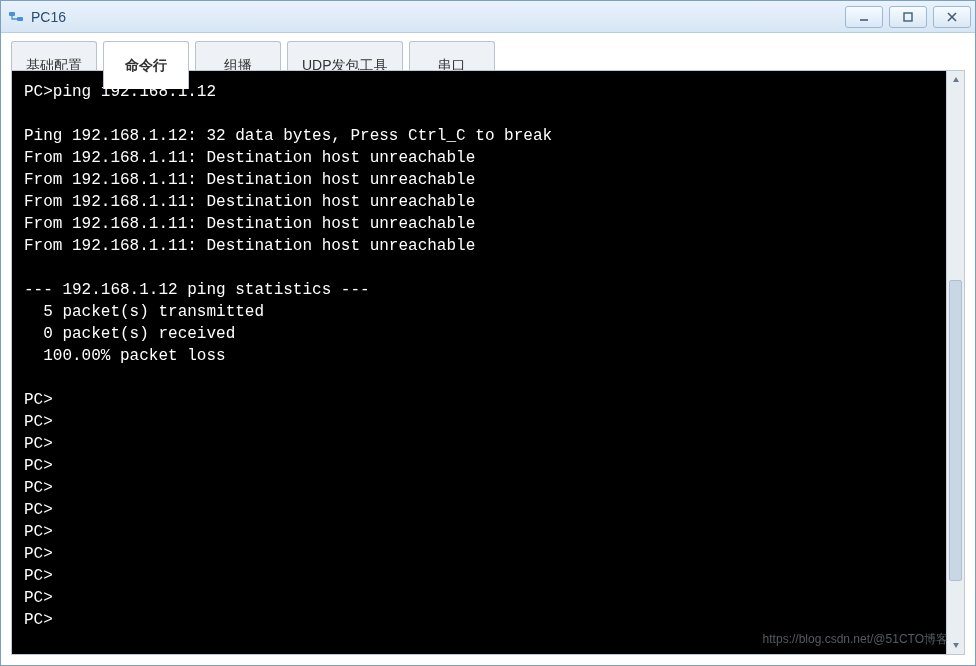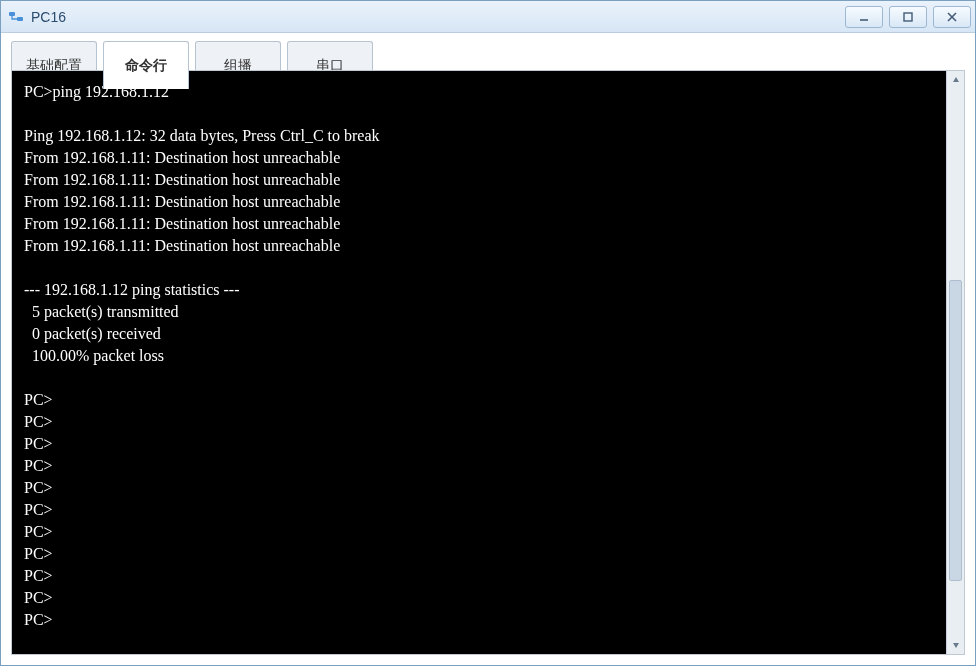--- a/index.html
+++ b/index.html
@@ -8,21 +8,21 @@
   .titlebar { height: 32px; background: linear-gradient(#eaf2fb, #d7e6f5); display: flex; align-items: center; padding: 0 4px 0 6px; border-bottom: 1px solid #b9cde0; }
   .titlebar .app-icon { width: 18px; height: 18px; margin-right: 6px; display: flex; align-items: center; justify-content: center; }
   .titlebar .title { font-size: 14px; color: #2a4c6e; flex: 1; }
   .win-controls { display: flex; gap: 6px; }
   .win-btn { width: 38px; height: 22px; border: 1px solid #9fb8d2; background: linear-gradient(#f6fbff, #d9e8f6); display: flex; align-items: center; justify-content: center; border-radius: 3px; font-size: 13px; color: #445c76; cursor: pointer; }
   .client { flex: 1; padding: 8px 10px 10px 10px; display: flex; flex-direction: column; background: #fff; }
   .tabs { height: 30px; display: flex; gap: 6px; }
   .tab { min-width: 86px; padding: 0 14px; height: 48px; border: 1px solid #b6c3d1; border-bottom: none; background: #eef2f6; font-size: 14px; color: #333; display: flex; align-items: center; justify-content: center; border-radius: 3px 3px 0 0; cursor: pointer; }
   .tab.active { background: #ffffff; font-weight: 700; position: relative; z-index: 2; }
   .terminal-wrap { flex: 1; border: 1px solid #bfc9d4; margin-top: -1px; display: flex; position: relative; background: #000; }
-  .terminal { flex: 1; background: #000; color: #fff; font-family: Liberation Serif, serif; font-size: 16px; line-height: 22px; padding: 10px 12px 10px 12px; white-space: pre; overflow: hidden; }
+  .terminal { flex: 1; background: #000; color: #fff; font-family: Liberation Mono, monospace; font-size: 16px; line-height: 22px; padding: 10px 12px 10px 12px; white-space: pre; overflow: hidden; }
   .scrollbar { width: 18px; background: #e9eef3; border-left: 1px solid #c6d1dd; display: flex; flex-direction: column; align-items: center; }
   .sb-btn { width: 18px; height: 18px; display: flex; align-items: center; justify-content: center; font-size: 10px; color: #556; cursor: pointer; }
   .sb-track { flex: 1; width: 100%; position: relative; }
   .sb-thumb { position: absolute; left: 2px; right: 2px; top: 35%; height: 55%; background: #c9d6e4; border: 1px solid #aebecf; border-radius: 2px; }
   .watermark { position: absolute; right: 16px; bottom: 6px; font-size: 12px; color: rgba(140,150,160,0.6); pointer-events: none; }
 </style>
 </head>
 <body>
 
 <div class="window">
@@ -53,20 +53,21 @@
           </svg>
       </div>
     </div>
   </div>
 
   <div class="client">
     <div class="tabs">
       <div class="tab">基础配置</div>
       <div class="tab active">命令行</div>
       <div class="tab">组播</div>
+      <div class="tab">UDP发包工具</div>
       <div class="tab">串口</div>
     </div>
 
     <div class="terminal-wrap">
       <div class="terminal" id="terminal">PC&gt;ping 192.168.1.12
 
 Ping 192.168.1.12: 32 data bytes, Press Ctrl_C to break
 From 192.168.1.11: Destination host unreachable
 From 192.168.1.11: Destination host unreachable
 From 192.168.1.11: Destination host unreachable
@@ -97,15 +98,16 @@
         </div>
         <div class="sb-track">
           <div class="sb-thumb"></div>
         </div>
         <div class="sb-btn">
           <svg width="8" height="8" viewBox="0 0 8 8">
               <polygon points="1,2 7,2 4,7" fill="#6a7b8e"></polygon>
             </svg>
         </div>
       </div>
+      <div class="watermark">https://blog.csdn.net/@51CTO博客</div>
     </div>
   </div>
 </div>
 
 </body></html>

